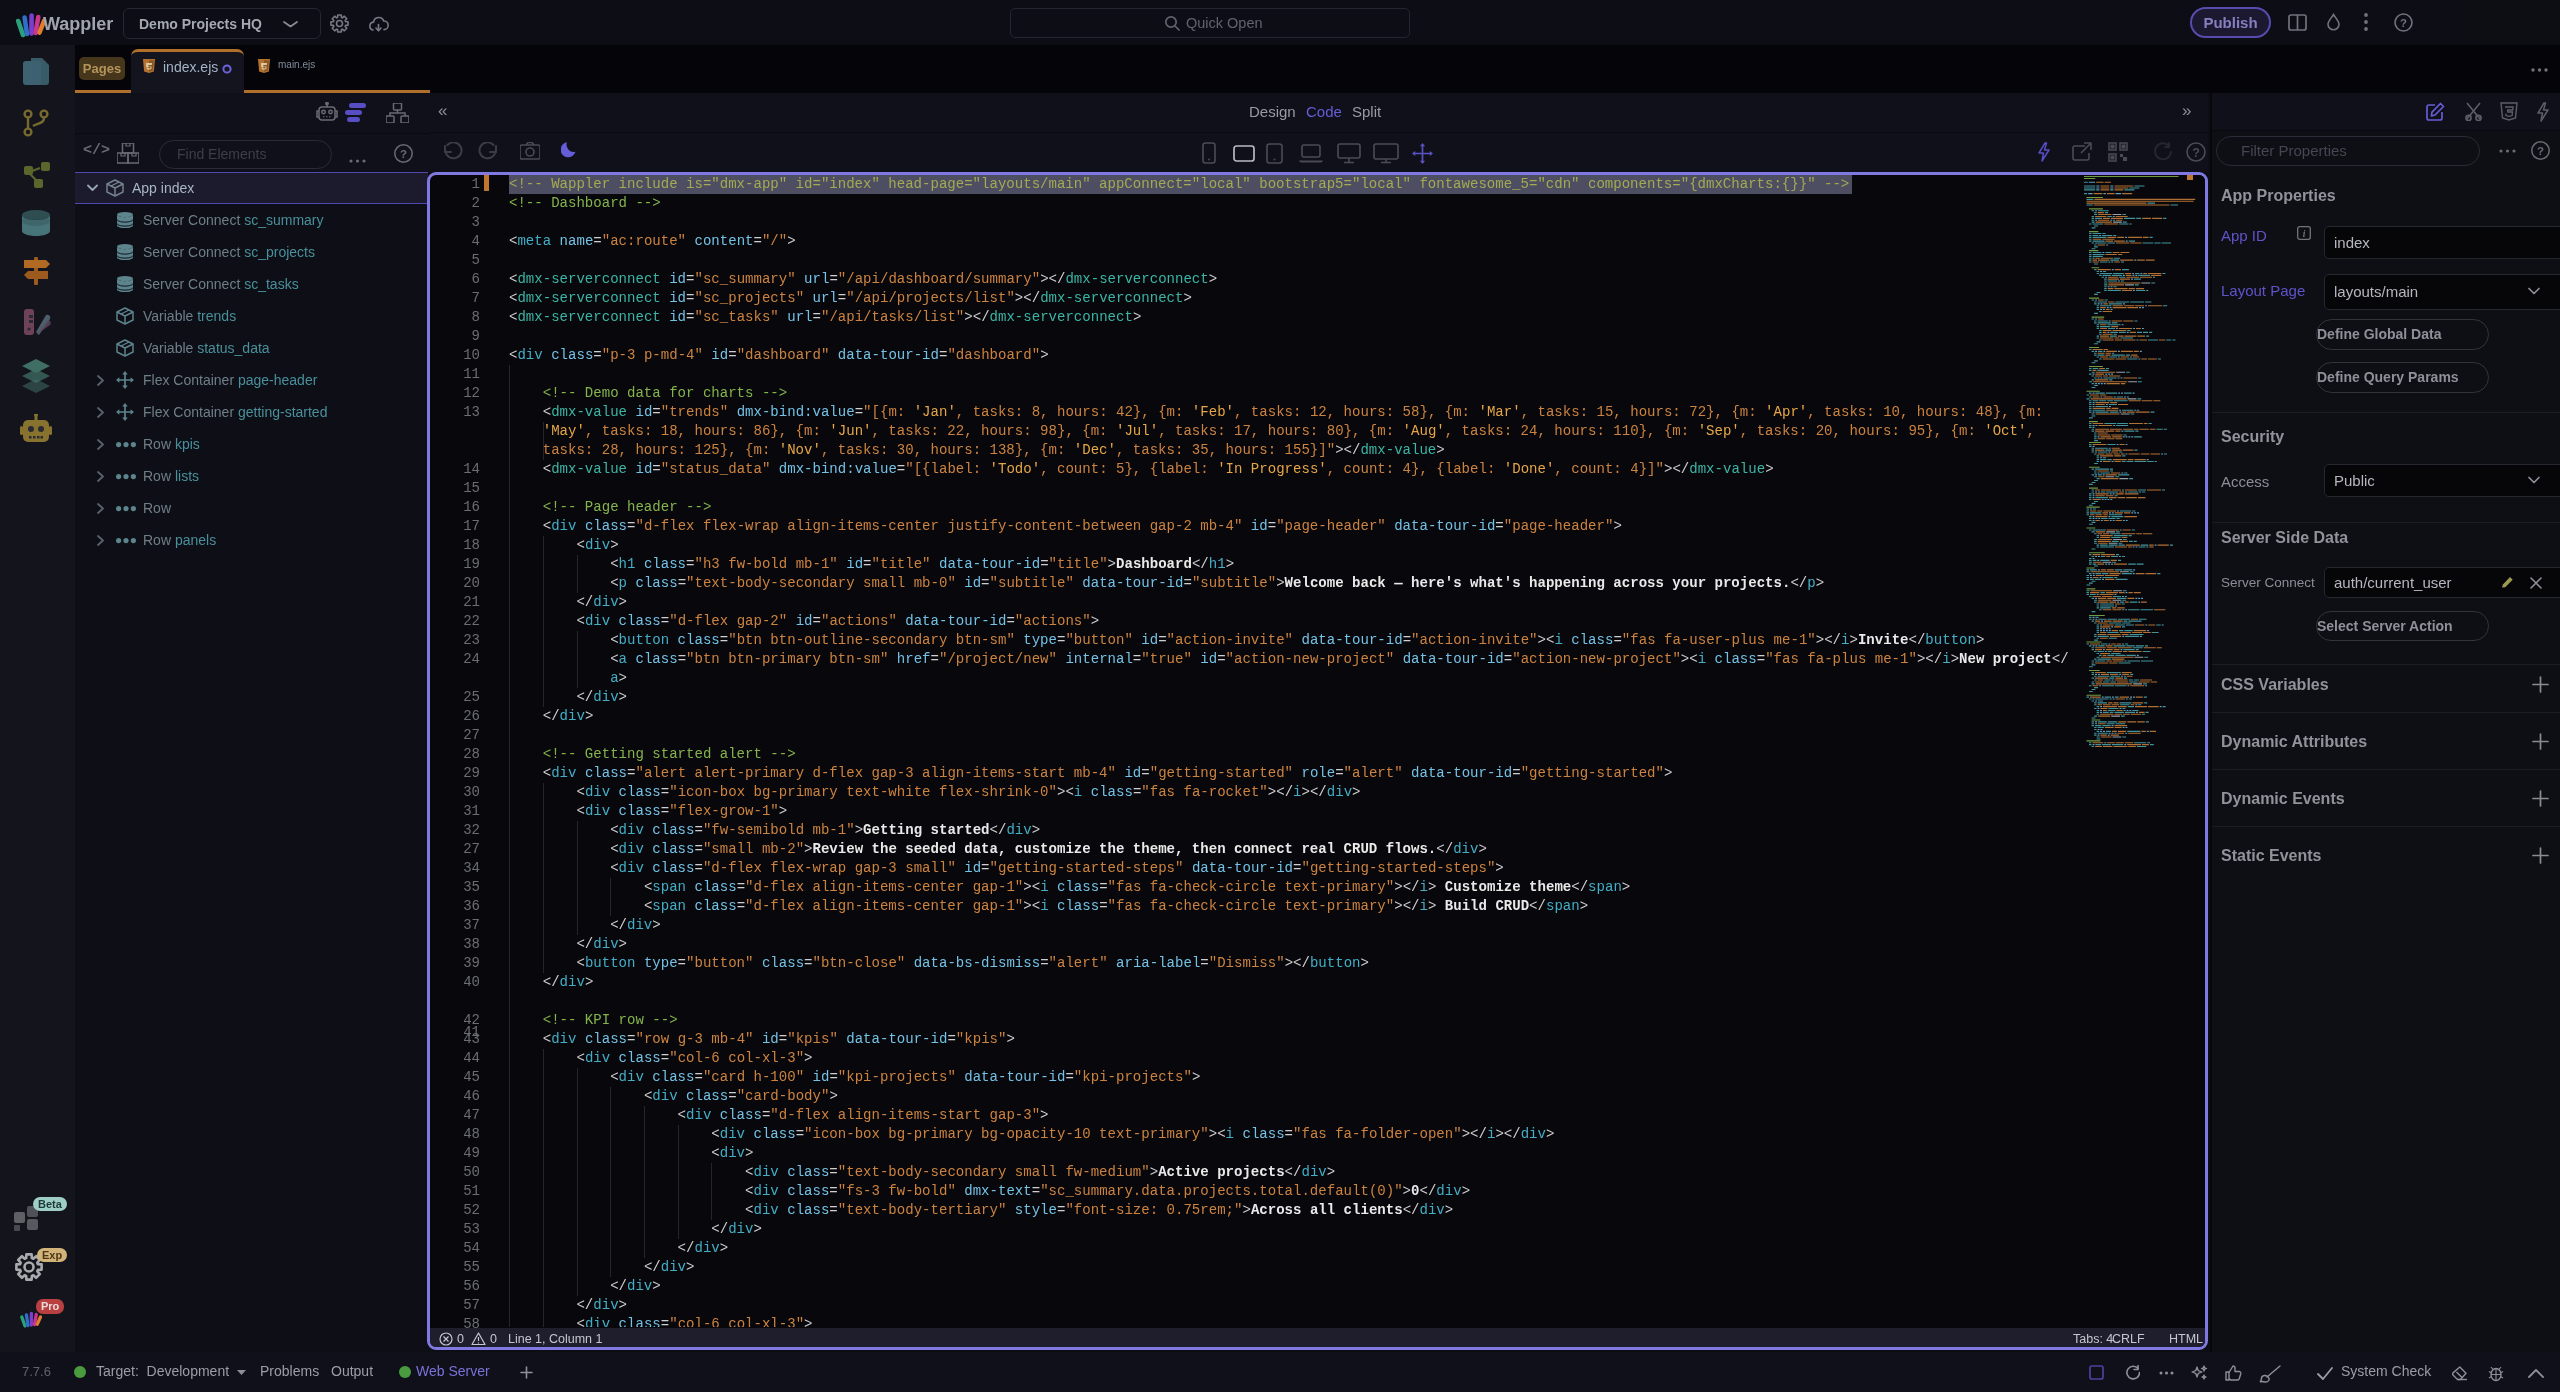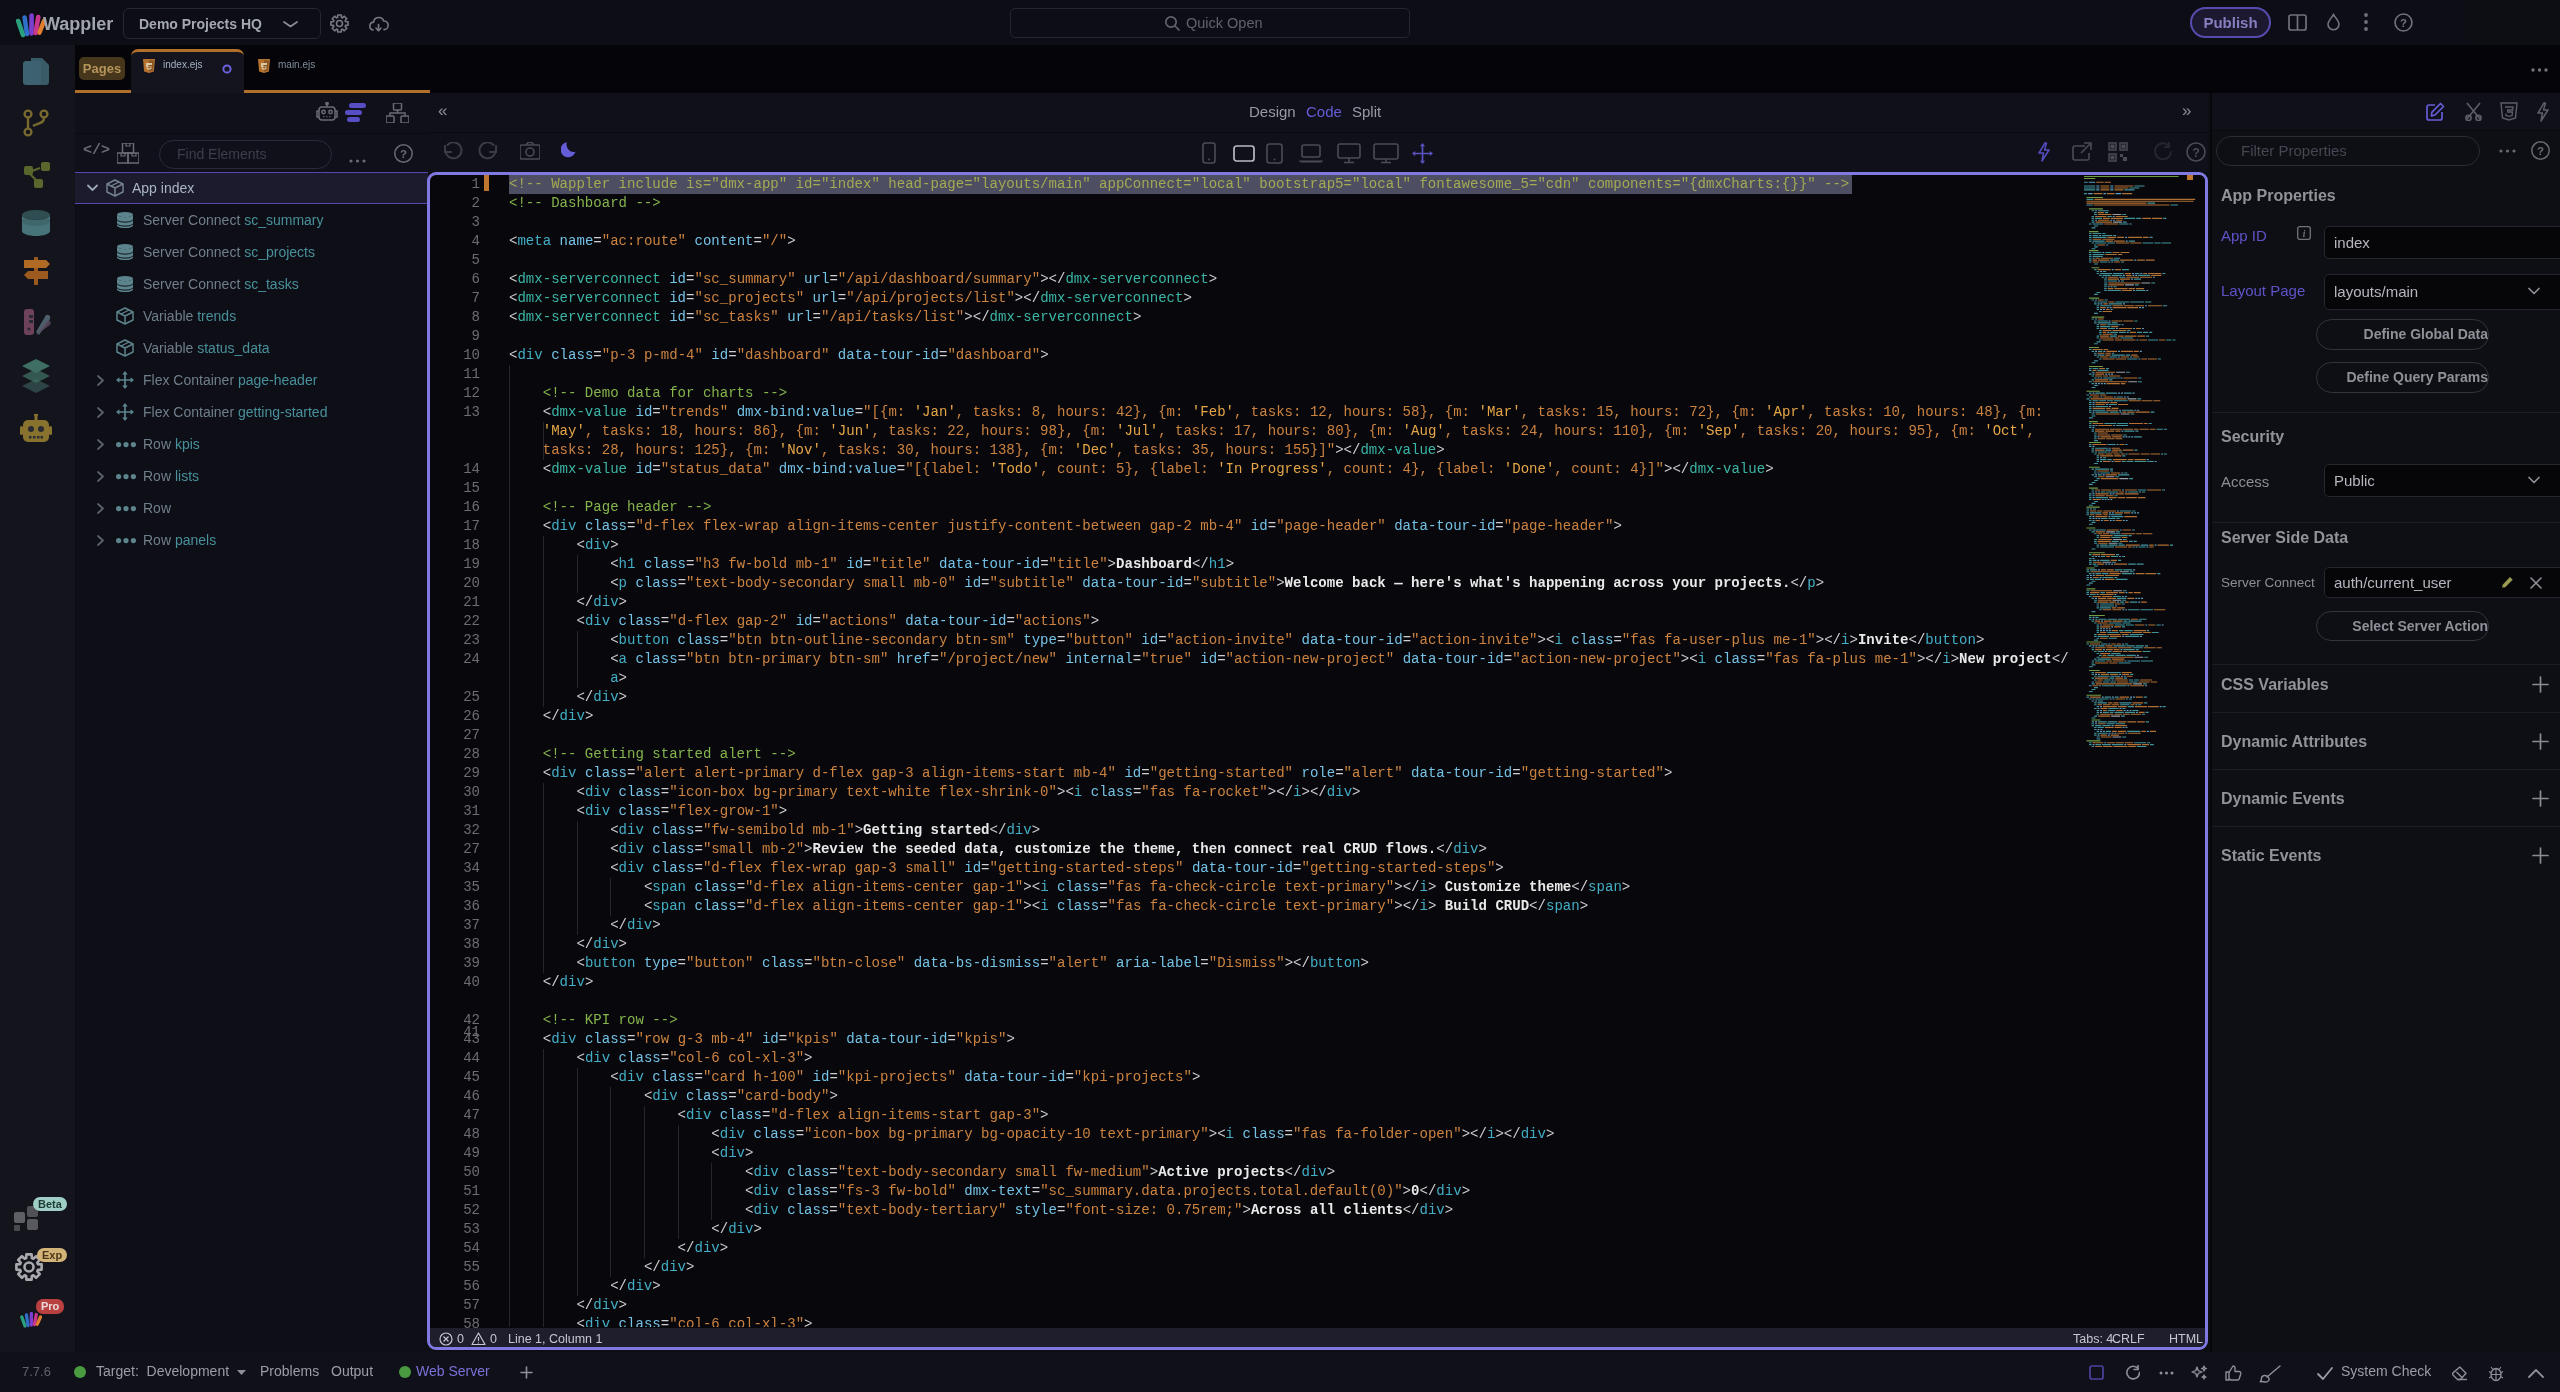--- a/index.html
+++ b/index.html
@@ -5,21 +5,21 @@
 #topbar { position:absolute; left:0; top:0; width:2468px; height:45px; background:#0d0d15; }
 #logotext { position:absolute; left:43px; top:14px; font-size:18px; font-weight:bold; color:#a0a5ad; }
 #projsel { position:absolute; left:123px; top:8px; width:198px; height:31px; border:1px solid #272732; border-radius:6px; }
 #projsel .txt { position:absolute; left:15px; top:7px; font-size:14px; font-weight:bold; color:#a4a9b1; }
 #quickopen { position:absolute; left:1010px; top:8px; width:400px; height:30px; border:1px solid #252532; border-radius:5px; }
 #publish { position:absolute; left:2190px; top:7px; width:81px; height:31px; border:2px solid #564cae; background:#1b1830; border-radius:16px; color:#867fc0; font-size:15px; font-weight:bold; text-align:center; line-height:27px; }
 #tabstrip { position:absolute; left:75px; top:45px; width:2485px; height:48px; background:#050509; }
 #pageschip { position:absolute; left:4px; top:12px; width:46px; height:23px; background:#46371c; border-radius:5px; color:#b5945a; font-size:13px; font-weight:bold; text-align:center; line-height:23px; }
 #tab1 { position:absolute; left:56px; top:4px; width:113px; height:44px; background:#14141e; border-top:3px solid #b0702c; border-radius:7px 7px 0 0; }
 .ubar { position:absolute; top:45px; height:3px; background:#b0702c; }
-.tabtxt1 { position:absolute; left:88px; top:14px; font-size:10px; color:#a3b2c4; }
+.tabtxt1 { position:absolute; left:88px; top:14px; font-size:14px; color:#a3b2c4; }
 .tabtxt2 { position:absolute; left:203px; top:14px; font-size:10px; color:#7f8c9c; }
 #lstrip { position:absolute; left:0; top:45px; width:75px; height:1307px; background:#14141d; }
 #lpanel { position:absolute; left:75px; top:93px; width:355px; height:1259px; background:#0e0e16; }
 #lpanel .row1 { position:absolute; left:0; top:0; width:355px; height:40px; background:#10101a; }
 #lpanel .row2 { position:absolute; left:0; top:40px; width:355px; height:39px; background:#10101a; border-top:1px solid #09090e; }
 #findel { position:absolute; left:84px; top:6px; width:173px; height:29px; border:1px solid #2b2b37; border-radius:15px; color:#3e3e4a; font-size:14px; line-height:27px; padding-left:17px; }
 #tree { position:absolute; left:0; top:79px; width:355px; height:1180px; font-size:14px; }
 .trow { position:absolute; left:0; width:355px; height:32px; line-height:32px; white-space:pre; }
 .trow .lbl { color:#6f7f8a; }
 .trow .nm { color:#48909b; }
@@ -42,21 +42,21 @@
 .c1 { color:#a3aa52; }
 #sel1 { position:absolute; left:79px; top:0px; width:1343px; height:19px; background:#4e4e63; }
 #modmark { position:absolute; left:54px; top:0px; width:5px; height:16px; background:#bf7730; }
 #edstatus { position:absolute; left:0px; top:1153px; width:1775px; height:22px; background:#1e1e2c; color:#c6c6d0; font-size:12.5px; line-height:22px; }
 #minimap { position:absolute; left:1650px; top:0px; width:125px; height:1152px; background:#08080c; }
 #rpanel { position:absolute; left:2210px; top:93px; width:350px; height:1259px; background:#0e0e15; border-left:2px solid #07070b; }
 #rpanel .hdr { position:absolute; left:9px; font-size:16px; font-weight:bold; color:#92929b; }
 #rpanel .plbl { position:absolute; left:9px; font-size:15px; color:#5e54c8; }
 #rpanel .glbl { position:absolute; left:9px; font-size:15px; color:#8d8d97; }
 #rpanel .ibox { position:absolute; left:104px; width:241px; background:#060609; border:1px solid #26262e; border-radius:5px; color:#b6b6bf; font-size:15px; padding-left:9px;margin-left:8px; }
-#rpanel .pbtn { position:absolute; left:104px; width:173px; height:31px; border:1px solid #33333d; border-radius:16px; color:#90909a; font-size:14px; font-weight:bold; text-align:right; line-height:29px; }
+#rpanel .pbtn { position:absolute; left:104px; width:173px; height:31px; border:1px solid #33333d; border-radius:16px; color:#90909a; font-size:14px; font-weight:bold; text-align:left; line-height:29px; }
 #rpanel .divl { position:absolute; left:0px; width:350px; height:1px; background:#1c1c25; }
 #rtool { position:absolute; left:0; top:0; width:350px; height:38px; background:#10101a; border-bottom:1px solid #09090e; }
 #filterprops { position:absolute; left:4px; top:43px; width:264px; height:30px; border:1px solid #2b2b37; border-radius:15px; color:#464653; font-size:15px; line-height:28px; padding-left:24px; }
 #botbar { position:absolute; left:0; top:1352px; width:2560px; height:40px; background:#10101a; font-size:14px; color:#9d9da7; }
 .bbt { position:absolute; top:11px; }
 .gdot { position:absolute; top:14px; width:12px; height:12px; border-radius:50%; background:#4a9b40; }
 svg { display:block; }
 .ic { position:absolute; }
 </style></head><body>
 <div id="topbar">

